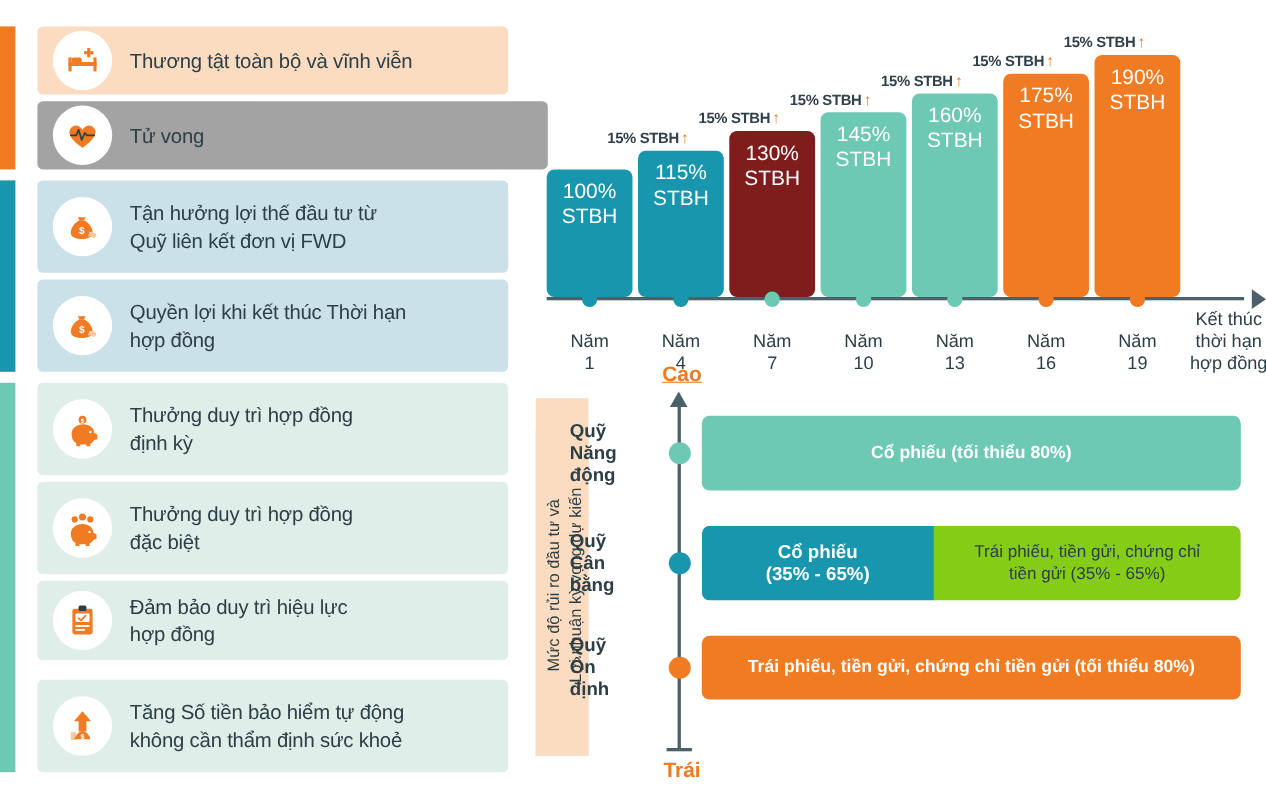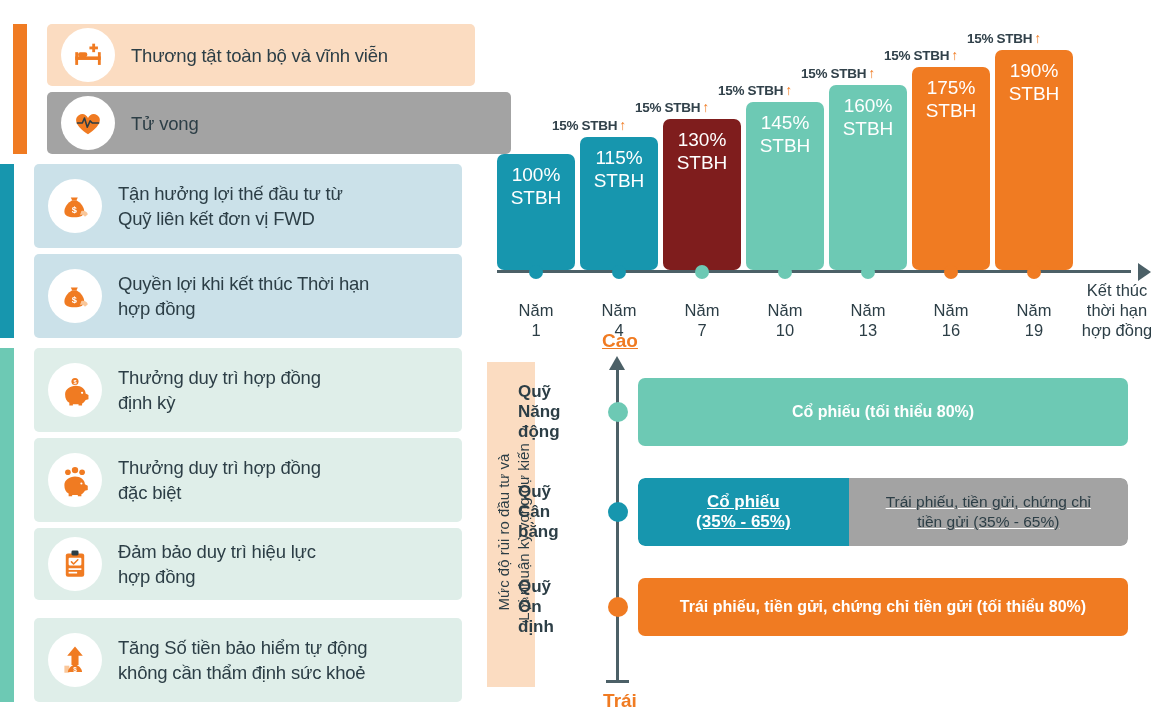--- a/index.html
+++ b/index.html
@@ -134,21 +134,21 @@
   .fbar.split{padding:0;overflow:hidden;display:flex;}
   .fseg{display:flex;align-items:center;justify-content:center;height:100%;
         text-align:center;white-space:pre-line;box-sizing:border-box;}
 </style>
 </head>
 <body>
 
 <div id="root">
 
   <div class="benefits" id="benefits">
-      <div class="bgroup" style="height: 130px; position: absolute; top: 0px; left: 0px; margin-left: 13px;">
+      <div class="bgroup" style="height: 130px; position: absolute; top: 0px; left: 0px;">
         <div class="accent" style="background: rgb(240, 123, 34); height: 130px;"></div>
         <div class="brow" style="top: 0px; height: 62px; width: 428px; background: rgb(251, 220, 193);">
           <div class="bicon">
             <svg viewBox="0 0 48 48" width="34" height="34">
               <rect x="6" y="20" width="4" height="18" fill="#F07B22"></rect>
          <rect x="38" y="20" width="4" height="18" fill="#F07B22"></rect>
          <rect x="6" y="26" width="36" height="5" fill="#F07B22"></rect>
          <rect x="10" y="20" width="13" height="7" rx="3" fill="#F07B22"></rect>
          <rect x="30" y="8" width="4" height="12" fill="#F07B22"></rect>
          <rect x="26" y="12" width="12" height="4" fill="#F07B22"></rect>
@@ -321,22 +321,22 @@
     <div id="fundrows">
         <div class="fundlabel" style="left: 38px; top: 52px;">Quỹ
 Năng
 động</div>
         <div class="fdot" style="top: 72px; background: rgb(109, 201, 180);"></div>
         <div class="fbar" style="top: 48px; height: 68px; width: 490px; background: rgb(109, 201, 180); color: rgb(255, 255, 255);">Cổ phiếu (tối thiểu 80%)</div>
         <div class="fundlabel" style="left: 38px; top: 152px;">Quỹ
 Cân
 bằng</div>
         <div class="fdot" style="top: 172px; background: rgb(23, 150, 174);"></div>
-        <div class="fbar split" style="top: 148px; height: 68px; width: 490px; background: transparent; text-decoration: underline;"><div class="fseg" style="width: 43%; background: rgb(23, 150, 174); color: rgb(255, 255, 255); font-size: 17px; font-weight: 600; border-radius: 7px 0px 0px 7px;">Cổ phiếu
-(35% - 65%)</div><div class="fseg" style="width: 57%; background: #a3a3a3; color: rgb(44, 62, 70); font-size: 15.5px; font-weight: 500; border-radius: 0px 7px 7px 0px;">Trái phiếu, tiền gửi, chứng chỉ
+        <div class="fbar split" style="top: 148px; height: 68px; width: 490px; background: transparent;"><div class="fseg" style="width: 43%; background: rgb(23, 150, 174); color: rgb(255, 255, 255); font-size: 17px; font-weight: 600; border-radius: 7px 0px 0px 7px;">Cổ phiếu
+(35% - 65%)</div><div class="fseg" style="width: 57%; background: #84cc16; color: rgb(44, 62, 70); font-size: 15.5px; font-weight: 500; border-radius: 0px 7px 7px 0px;">Trái phiếu, tiền gửi, chứng chỉ
 tiền gửi (35% - 65%)</div></div>
         <div class="fundlabel" style="left: 38px; top: 247px;">Quỹ
 Ổn
 định</div>
         <div class="fdot" style="top: 267px; background: rgb(240, 123, 34);"></div>
         <div class="fbar" style="top: 248px; height: 58px; width: 490px; background: rgb(240, 123, 34); color: rgb(255, 255, 255);">Trái phiếu, tiền gửi, chứng chỉ tiền gửi (tối thiểu 80%)</div>
       </div>
   </div>
 
 </div>

